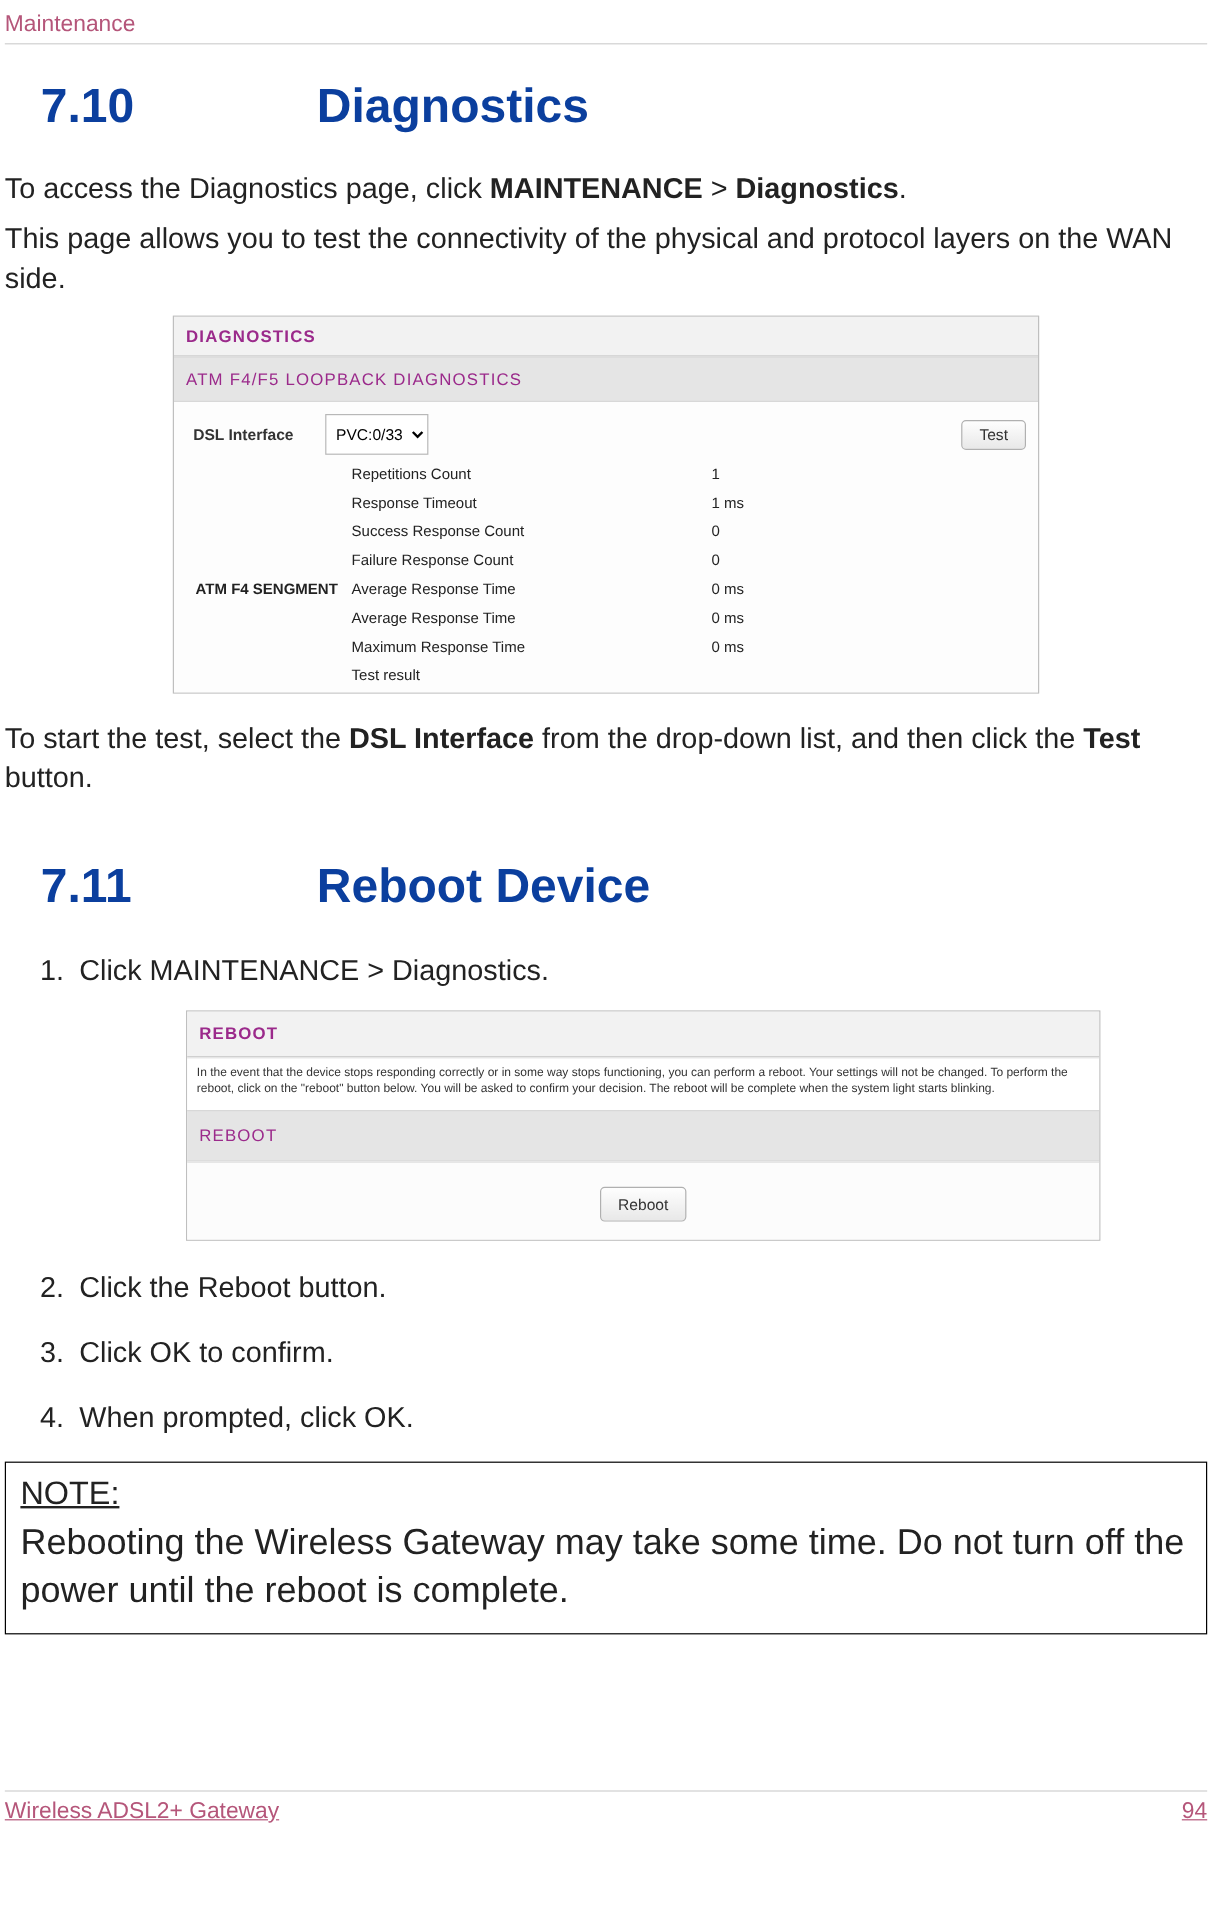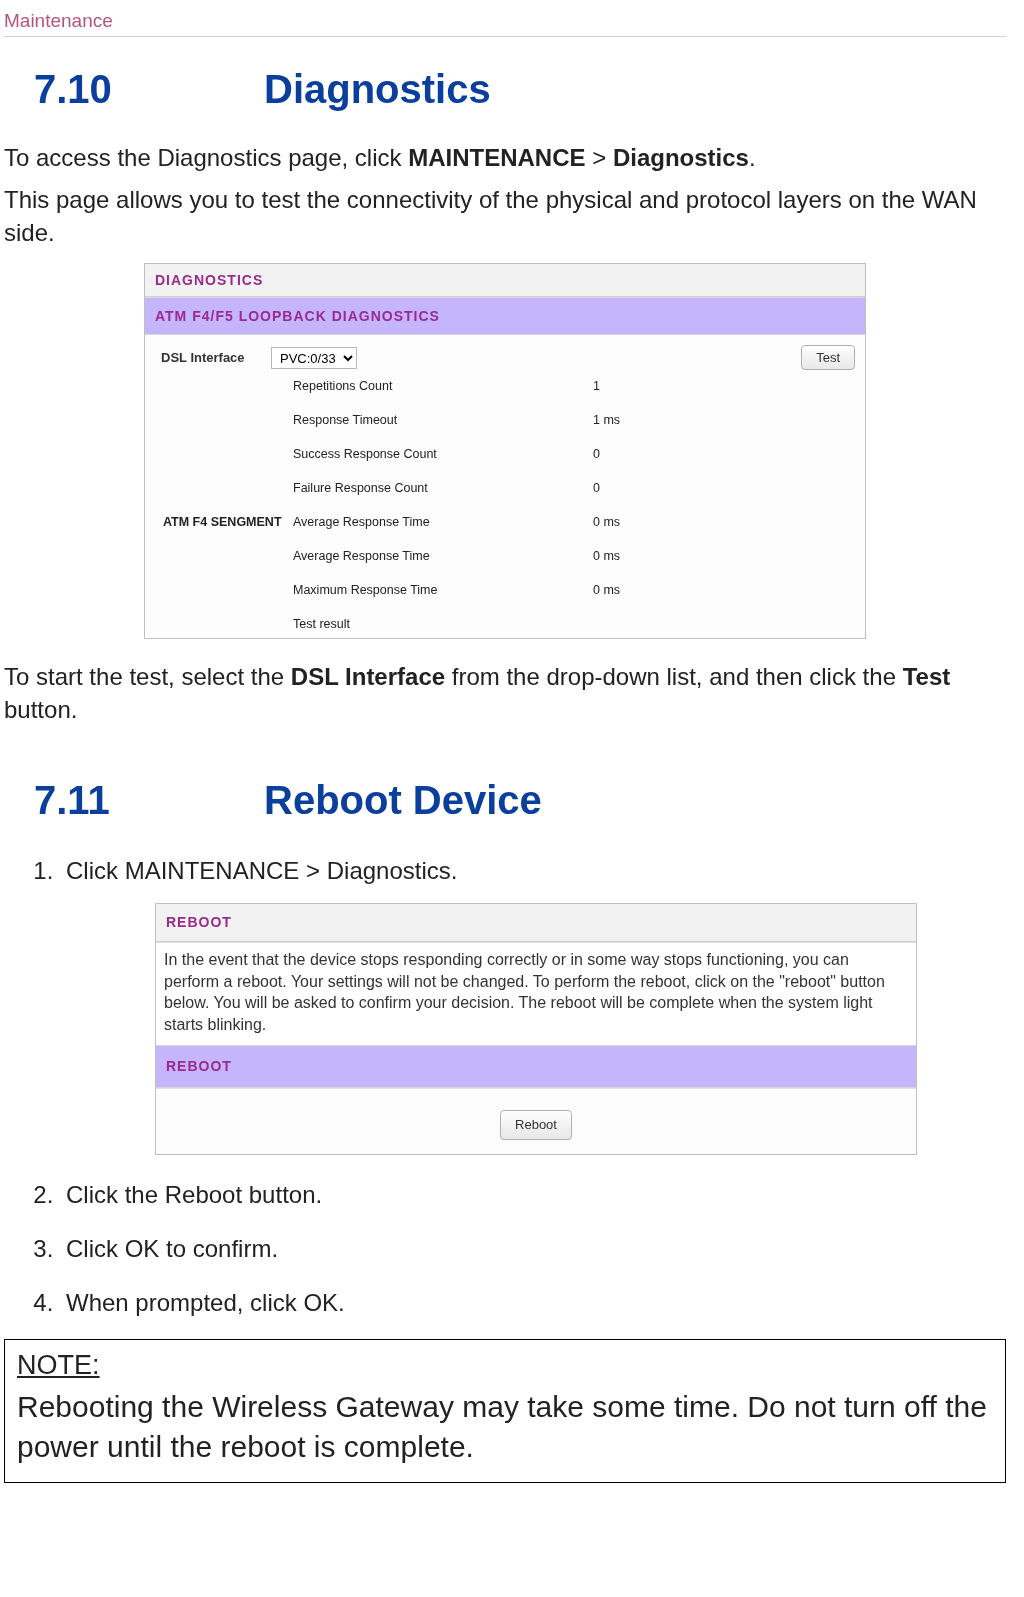--- a/index.html
+++ b/index.html
@@ -82,22 +82,22 @@
   .shot .panel-head {
     background: #f2f2f2;
     border-bottom: 1px solid #d0d0d0;
     font-weight: 700;
     font-size: 14px;
     letter-spacing: 1px;
     padding: 8px 10px;
   }
   .purple { color: #9b2a8b; }
   .shot .panel-sub {
-    background: #c4b5fd;
-    font-weight: 700;
+    background: #e5e5e5;
+    font-weight: 400;
     font-size: 14px;
     color: #9b2a8b;
     letter-spacing: 1px;
     padding: 10px 10px;
     border-top: 1px solid #d8d8d8;
     border-bottom: 1px solid #d8d8d8;
   }
   .diag-shot { width: 720px; }
   .diag-body {
     background: #fdfdfd;
@@ -110,47 +110,47 @@
     align-items: center;
     gap: 10px;
     margin-bottom: 8px;
   }
   .diag-row1 .lbl { font-weight: 700; width: 100px; }
   .diag-row1 select {
     font-size: 13px;
     background: #fff;
     border: 1px solid #b8b8b8;
     padding: 2px 4px;
-    height: 22px;
+    height: 34px;
   }
   .diag-row1 .spacer { flex: 1; }
   .btn {
     display: inline-block;
     background: linear-gradient(#fefefe, #e8e8e8);
     border: 1px solid #b0b0b0;
     border-radius: 4px;
     padding: 4px 14px;
     font-size: 13px;
     color: #333;
     cursor: pointer;
   }
   .diag-table {
     display: grid;
     grid-template-columns: 130px 300px auto;
-    row-gap: 18px;
+    row-gap: 8px;
     align-items: center;
     font-size: 12.5px;
     color: #222;
   }
   .diag-table .grplabel { font-weight: 700; }
   .diag-table .c { padding: 1px 2px; }
   .reboot-shot { width: 760px; }
   .reboot-body {
     background: #fff;
-    font-size: 16px;
+    font-size: 10px;
     color: #333;
     padding: 6px 8px 10px 8px;
     line-height: 1.35;
     border-top: 1px solid #e0e0e0;
   }
   .reboot-action {
     background: #fcfcfc;
     padding: 14px 0;
     text-align: center;
     border-top: 1px solid #e0e0e0;

